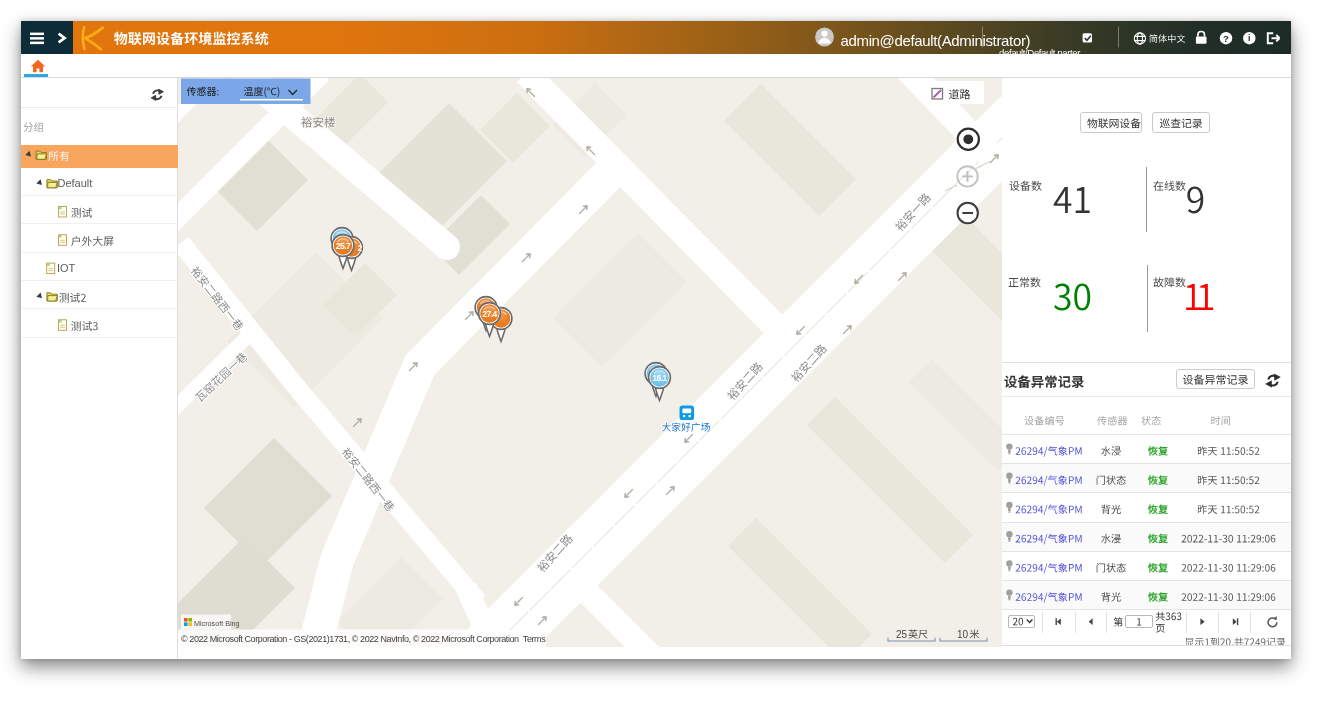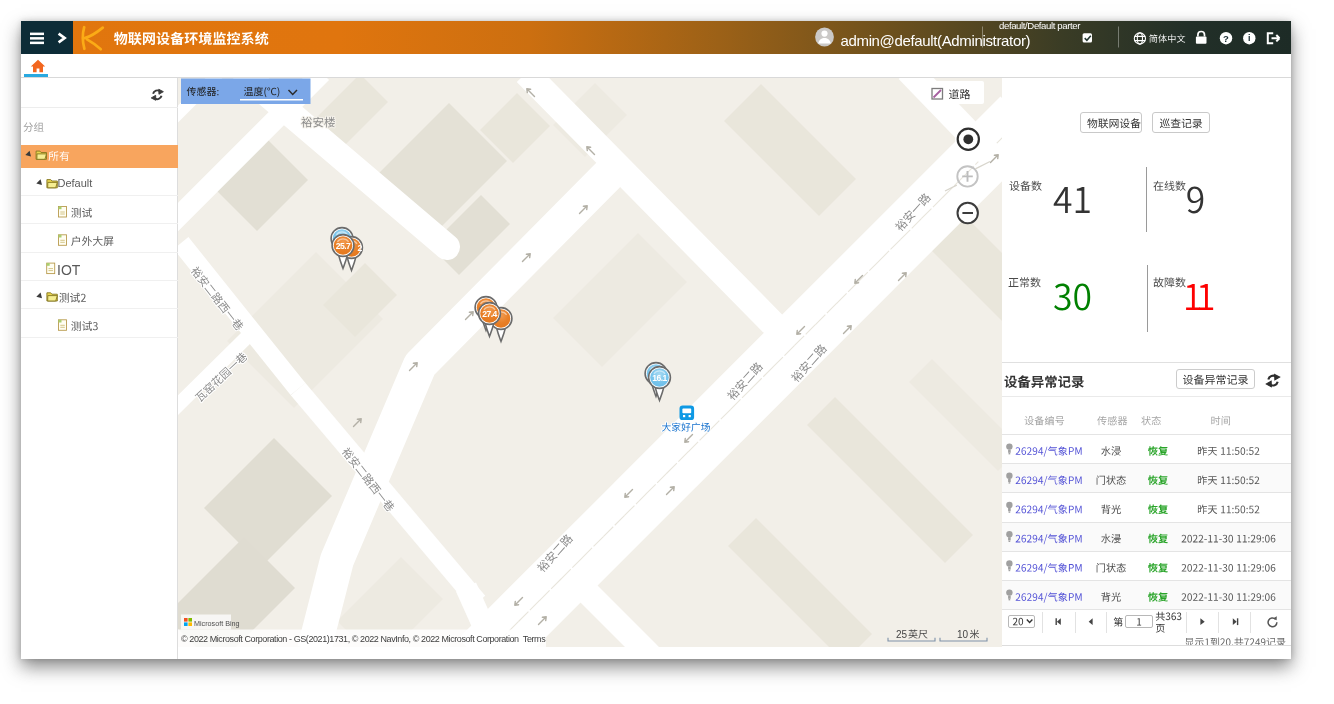--- a/index.html
+++ b/index.html
@@ -166,23 +166,23 @@
 <div class="abs" style="left:1020.9px;top:591px;width:1px;height:21px;background:#e2e2e2"></div>
 <div class="abs" style="left:1053.9px;top:591px;width:1px;height:21px;background:#e2e2e2"></div>
 <div class="abs" style="left:1084.8px;top:591px;width:1px;height:21px;background:#e2e2e2"></div>
 <div class="abs" style="left:1165.2px;top:591px;width:1px;height:21px;background:#e2e2e2"></div>
 <div class="abs" style="left:1197.2px;top:591px;width:1px;height:21px;background:#e2e2e2"></div>
 <div class="abs" style="left:1229.2px;top:591px;width:1px;height:21px;background:#e2e2e2"></div>
 <div class="abs" style="left:981px;top:624.3px;width:289px;height:13.7px;background:#fff;z-index:70"></div>
 <div class="abs" style="left:981px;top:623.5px;width:289px;height:1px;background:#ddd;z-index:71"></div>
 </div>
 <div class="lat" style="left:840.5px;top:32.3px;font-size:15px;color:#fff;font-weight:normal;letter-spacing:-0.35px">admin@default(Administrator)</div>
-<div class="lat" style="left:999px;top:20px;font-size:9.6px;color:#fff;font-weight:normal;letter-spacing:-0.39px">default/Default parter</div>
+<div class="lat" style="left:999px;top:47px;font-size:9.6px;color:#fff;font-weight:normal;letter-spacing:-0.39px">default/Default parter</div>
 <div class="lat" style="left:57.5px;top:176.5px;font-size:11px;color:#5a5a5a;font-weight:normal;letter-spacing:0">Default</div>
-<div class="lat" style="left:57px;top:262px;font-size:14px;color:#5a5a5a;font-weight:normal;letter-spacing:0">IOT</div>
+<div class="lat" style="left:57px;top:262px;font-size:11px;color:#5a5a5a;font-weight:normal;letter-spacing:0">IOT</div>
 <svg id="mapsvg" width="824" height="569" viewBox="178 78 824 569">
 <defs>
       <radialGradient id="porange" cx="0.5" cy="0.32" r="0.75">
         <stop offset="0" stop-color="#f29b50"></stop>
         <stop offset="0.55" stop-color="#e87f27"></stop>
         <stop offset="1" stop-color="#e2761d"></stop>
       </radialGradient>
       <radialGradient id="pblue" cx="0.5" cy="0.32" r="0.75">
         <stop offset="0" stop-color="#a6d9f2"></stop>
         <stop offset="0.55" stop-color="#79c5ec"></stop>

